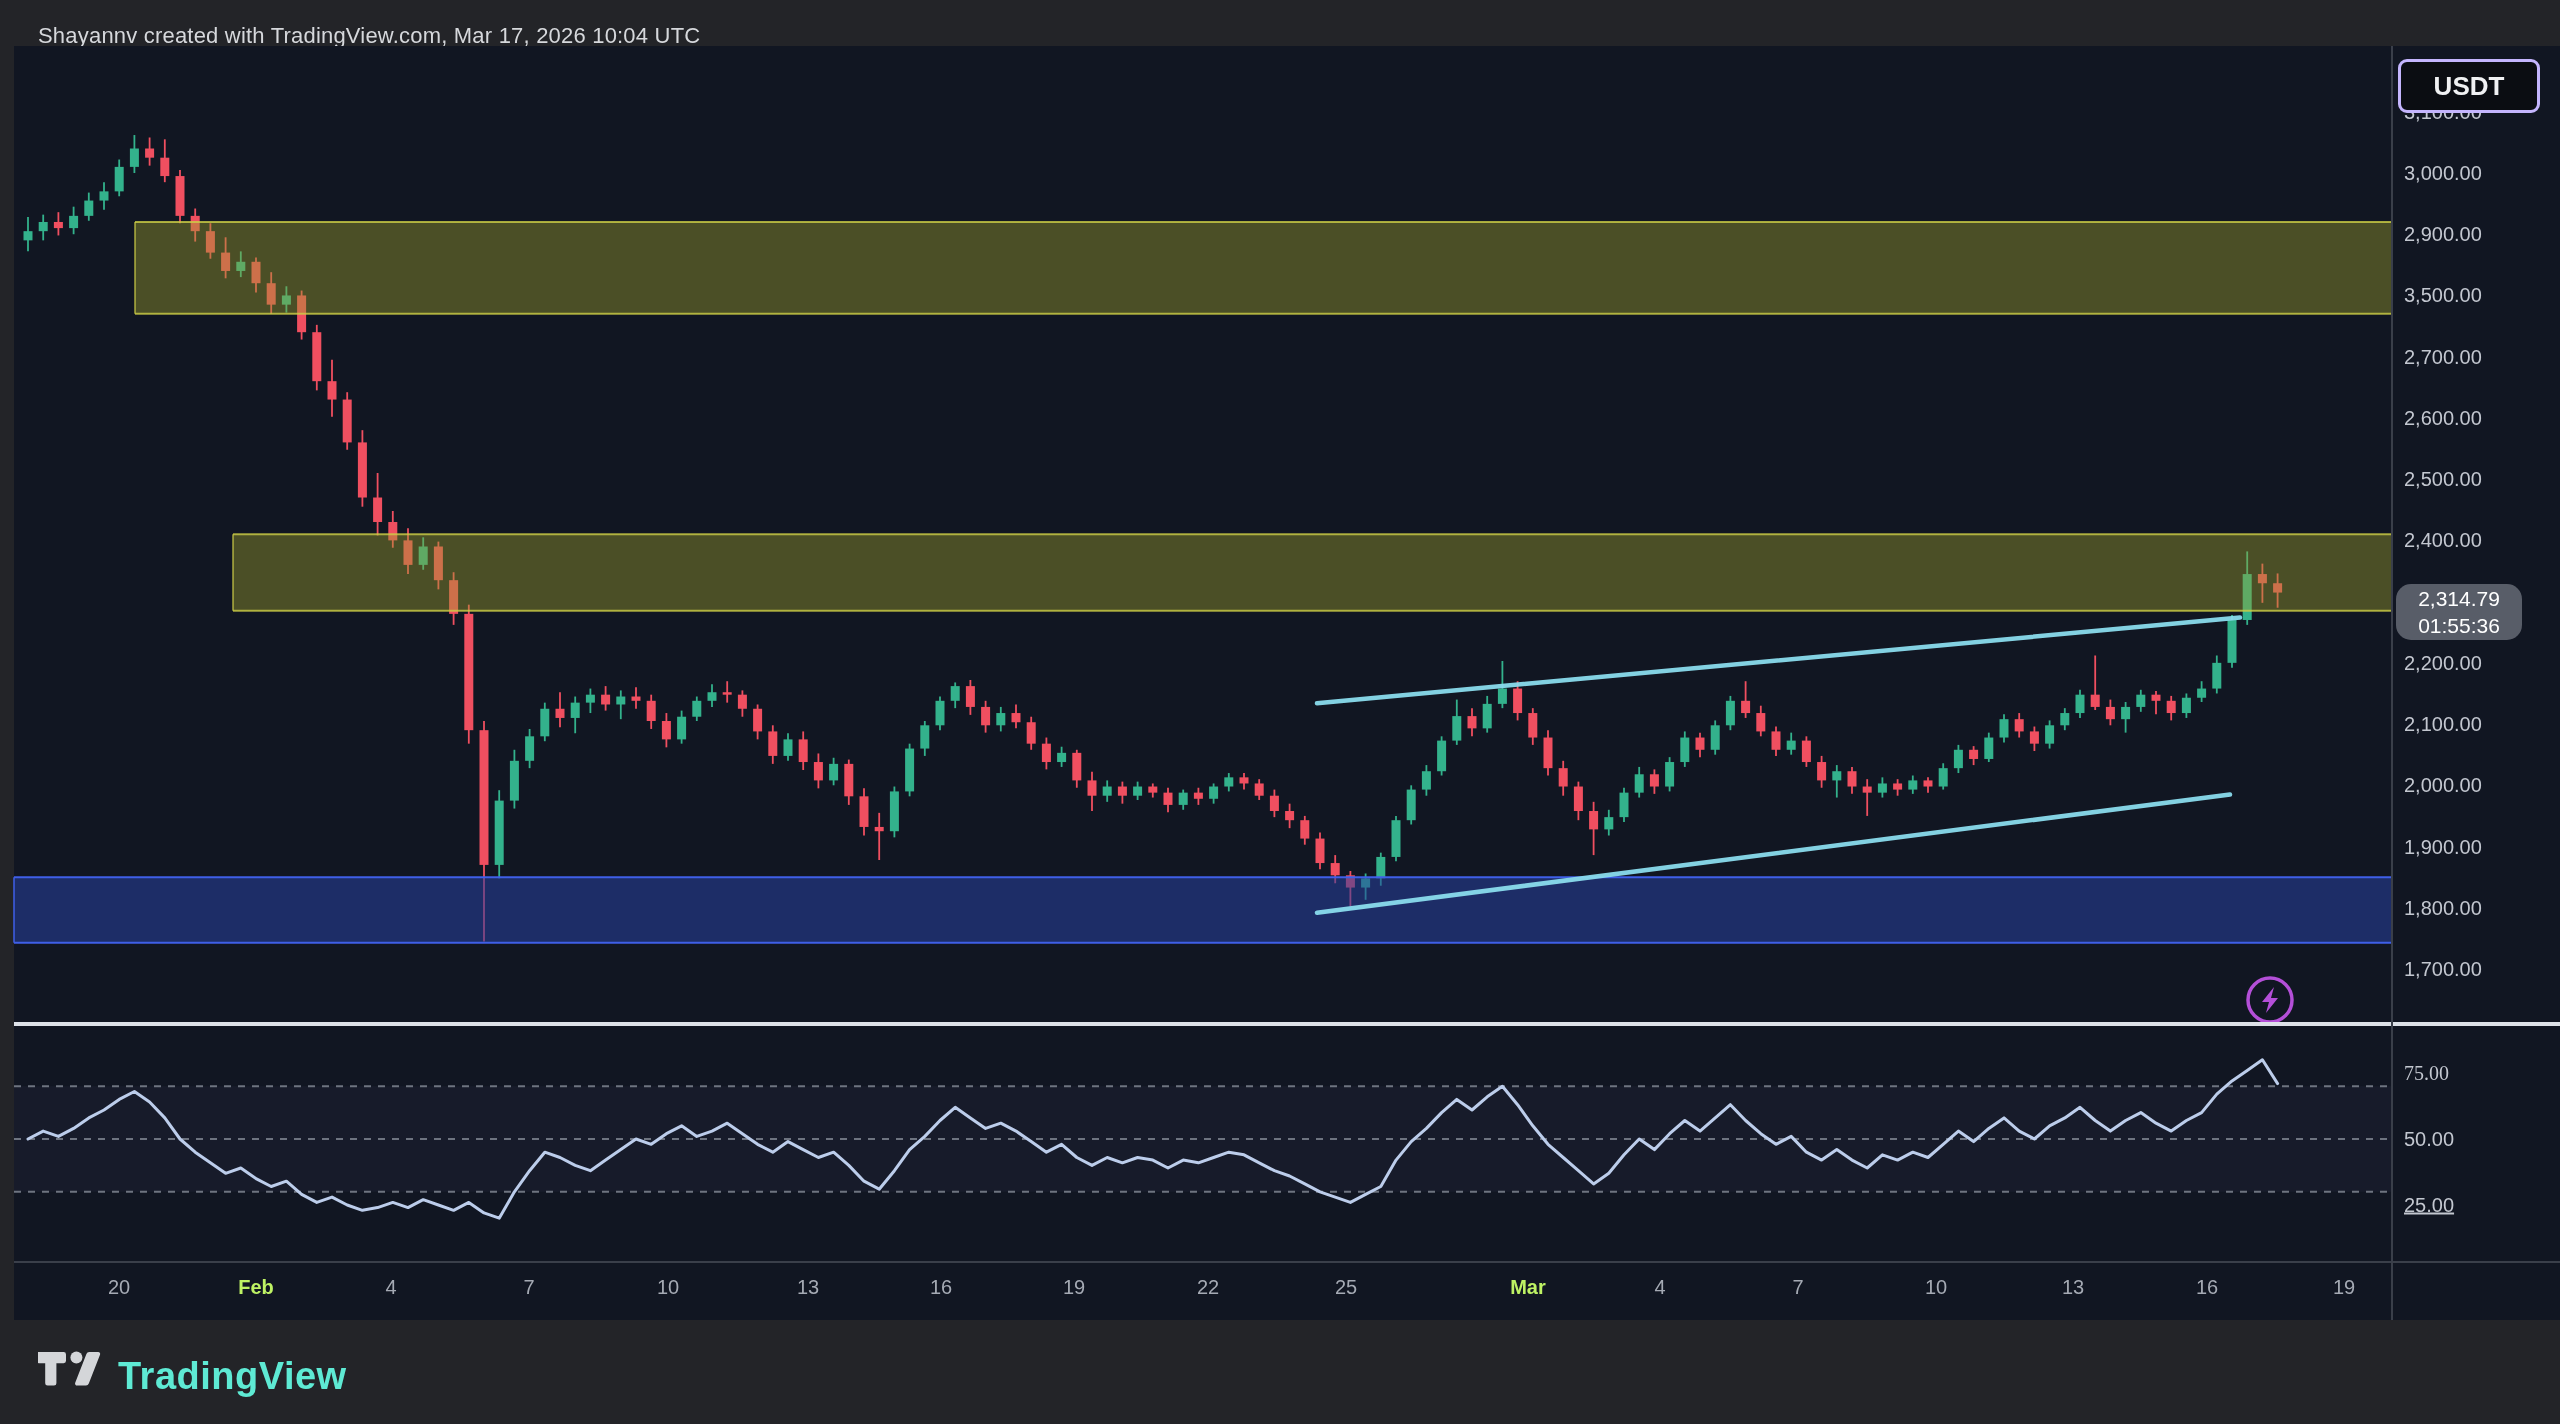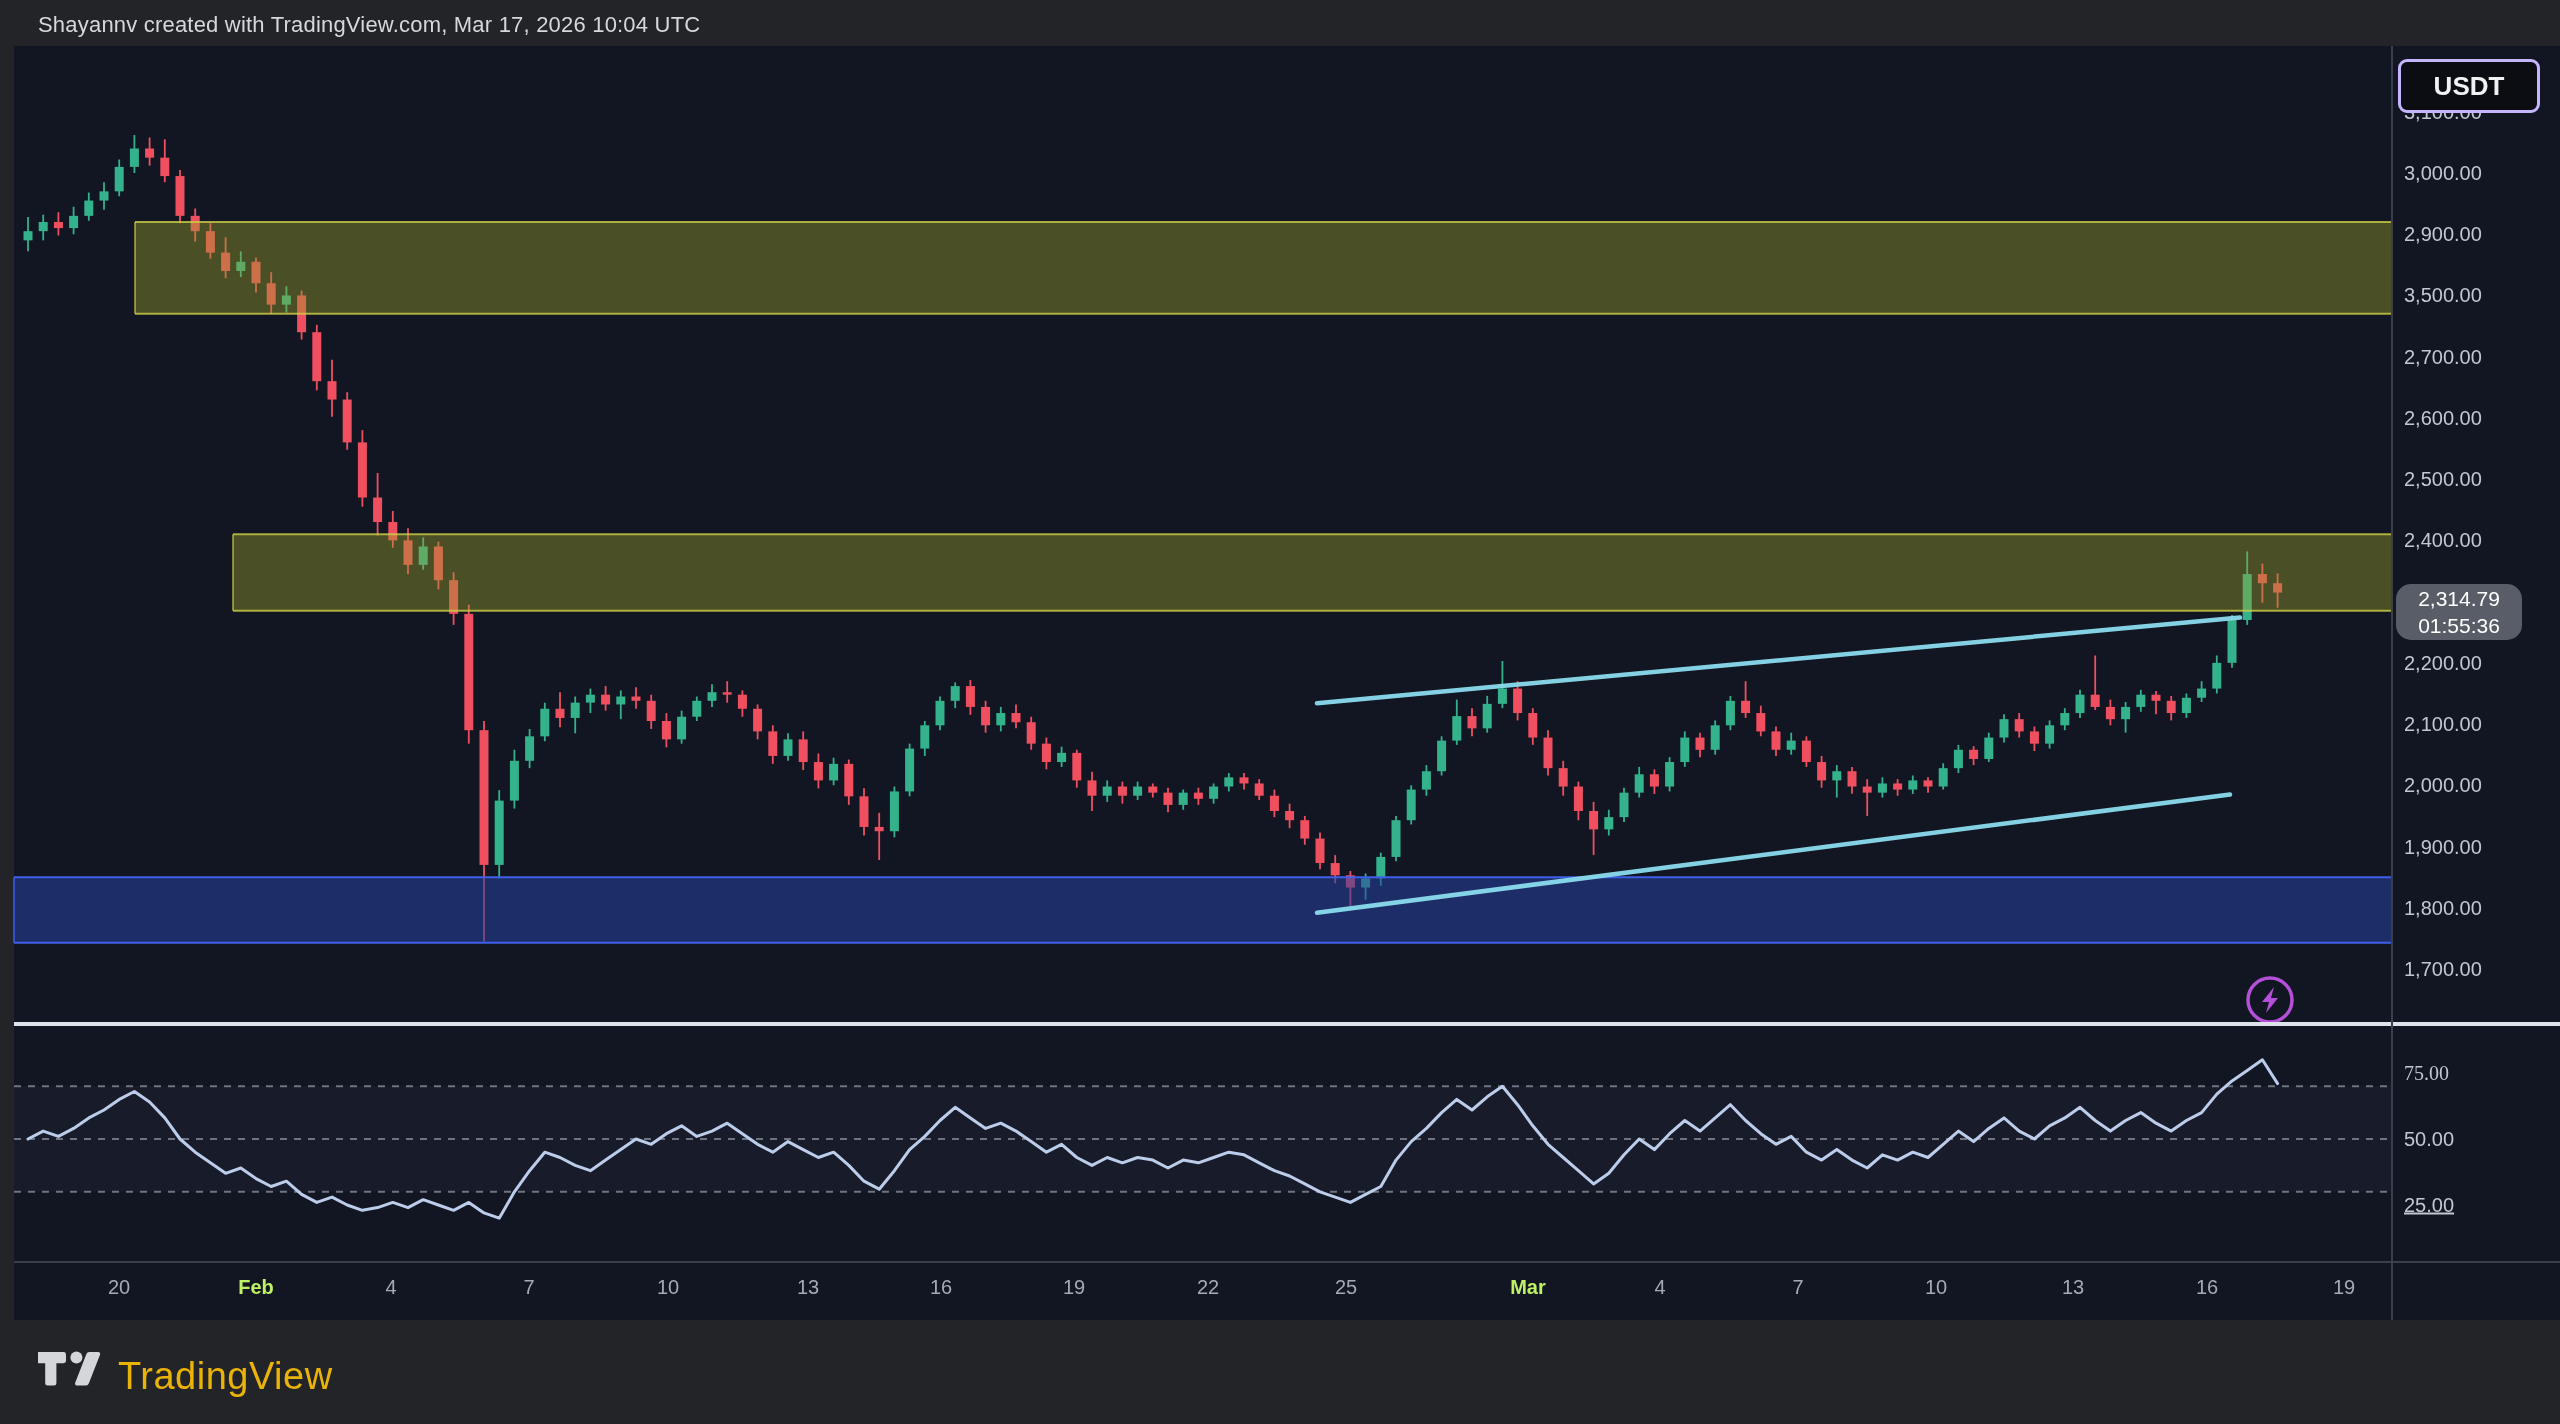--- a/index.html
+++ b/index.html
@@ -1,33 +1,33 @@
 <!DOCTYPE html>
 <html><head>
 <meta charset="utf-8">
 <style>
   html,body{margin:0;padding:0;background:#232428;}
   .root{position:relative;width:2560px;height:1424px;background:#232428;overflow:hidden;
         font-family:"Liberation Sans","DejaVu Sans",sans-serif;}
-  .topbar{position:absolute;left:0;top:0;width:2560px;height:46px;background:#232428;}
+  .topbar{position:absolute;left:0;top:11px;width:2560px;height:46px;background:#232428;}
   .attribution{position:absolute;left:38px;top:12px;font-size:22px;color:#d6d8dc;letter-spacing:.2px;}
   .chart-region{position:absolute;left:14px;top:46px;width:2546px;height:1274px;background:#111622;}
   svg.layer{position:absolute;left:0;top:0;}
   .pricelabel{position:absolute;left:2404px;transform:translateY(-50%);font-size:20px;color:#c3c7d0;white-space:nowrap;}
   .rsilabel{position:absolute;left:2404px;transform:translateY(-50%);font-size:20px;color:#c3c7d0;white-space:nowrap;}
   .timelabel{position:absolute;top:1276px;transform:translateX(-50%);font-size:20px;color:#a5aab4;white-space:nowrap;}
   .timelabel.bold{color:#bef264;font-weight:bold;text-align:right;}
   .usdt-badge{position:absolute;left:2398px;top:59px;width:136px;height:48px;background:#0b0d12;
       border:3px solid #c4b5fd;border-radius:9px;color:#f0f1f3;font-size:26px;font-weight:bold;
       display:flex;align-items:center;justify-content:center;}
   .price-badge{position:absolute;left:2396px;top:584px;width:126px;height:56px;background:#585d68;
       border-radius:15px;color:#ffffff;font-size:21px;line-height:27px;display:flex;flex-direction:column;
       align-items:center;justify-content:center;}
   .logo{position:absolute;left:38px;top:1348px;display:flex;align-items:center;gap:16px;}
-  .logo-text{color:#eab308;font-size:38px;font-weight:normal;letter-spacing:.5px;}
+  .logo-text{color:#5eead4;font-size:38px;font-weight:bold;letter-spacing:.5px;}
 </style>
 </head>
 <body>
 
 <div class="root">
 
   <div class="topbar">
     <div class="attribution">Shayannv created with TradingView.com, Mar 17, 2026 10:04 UTC</div>
   </div>
 

